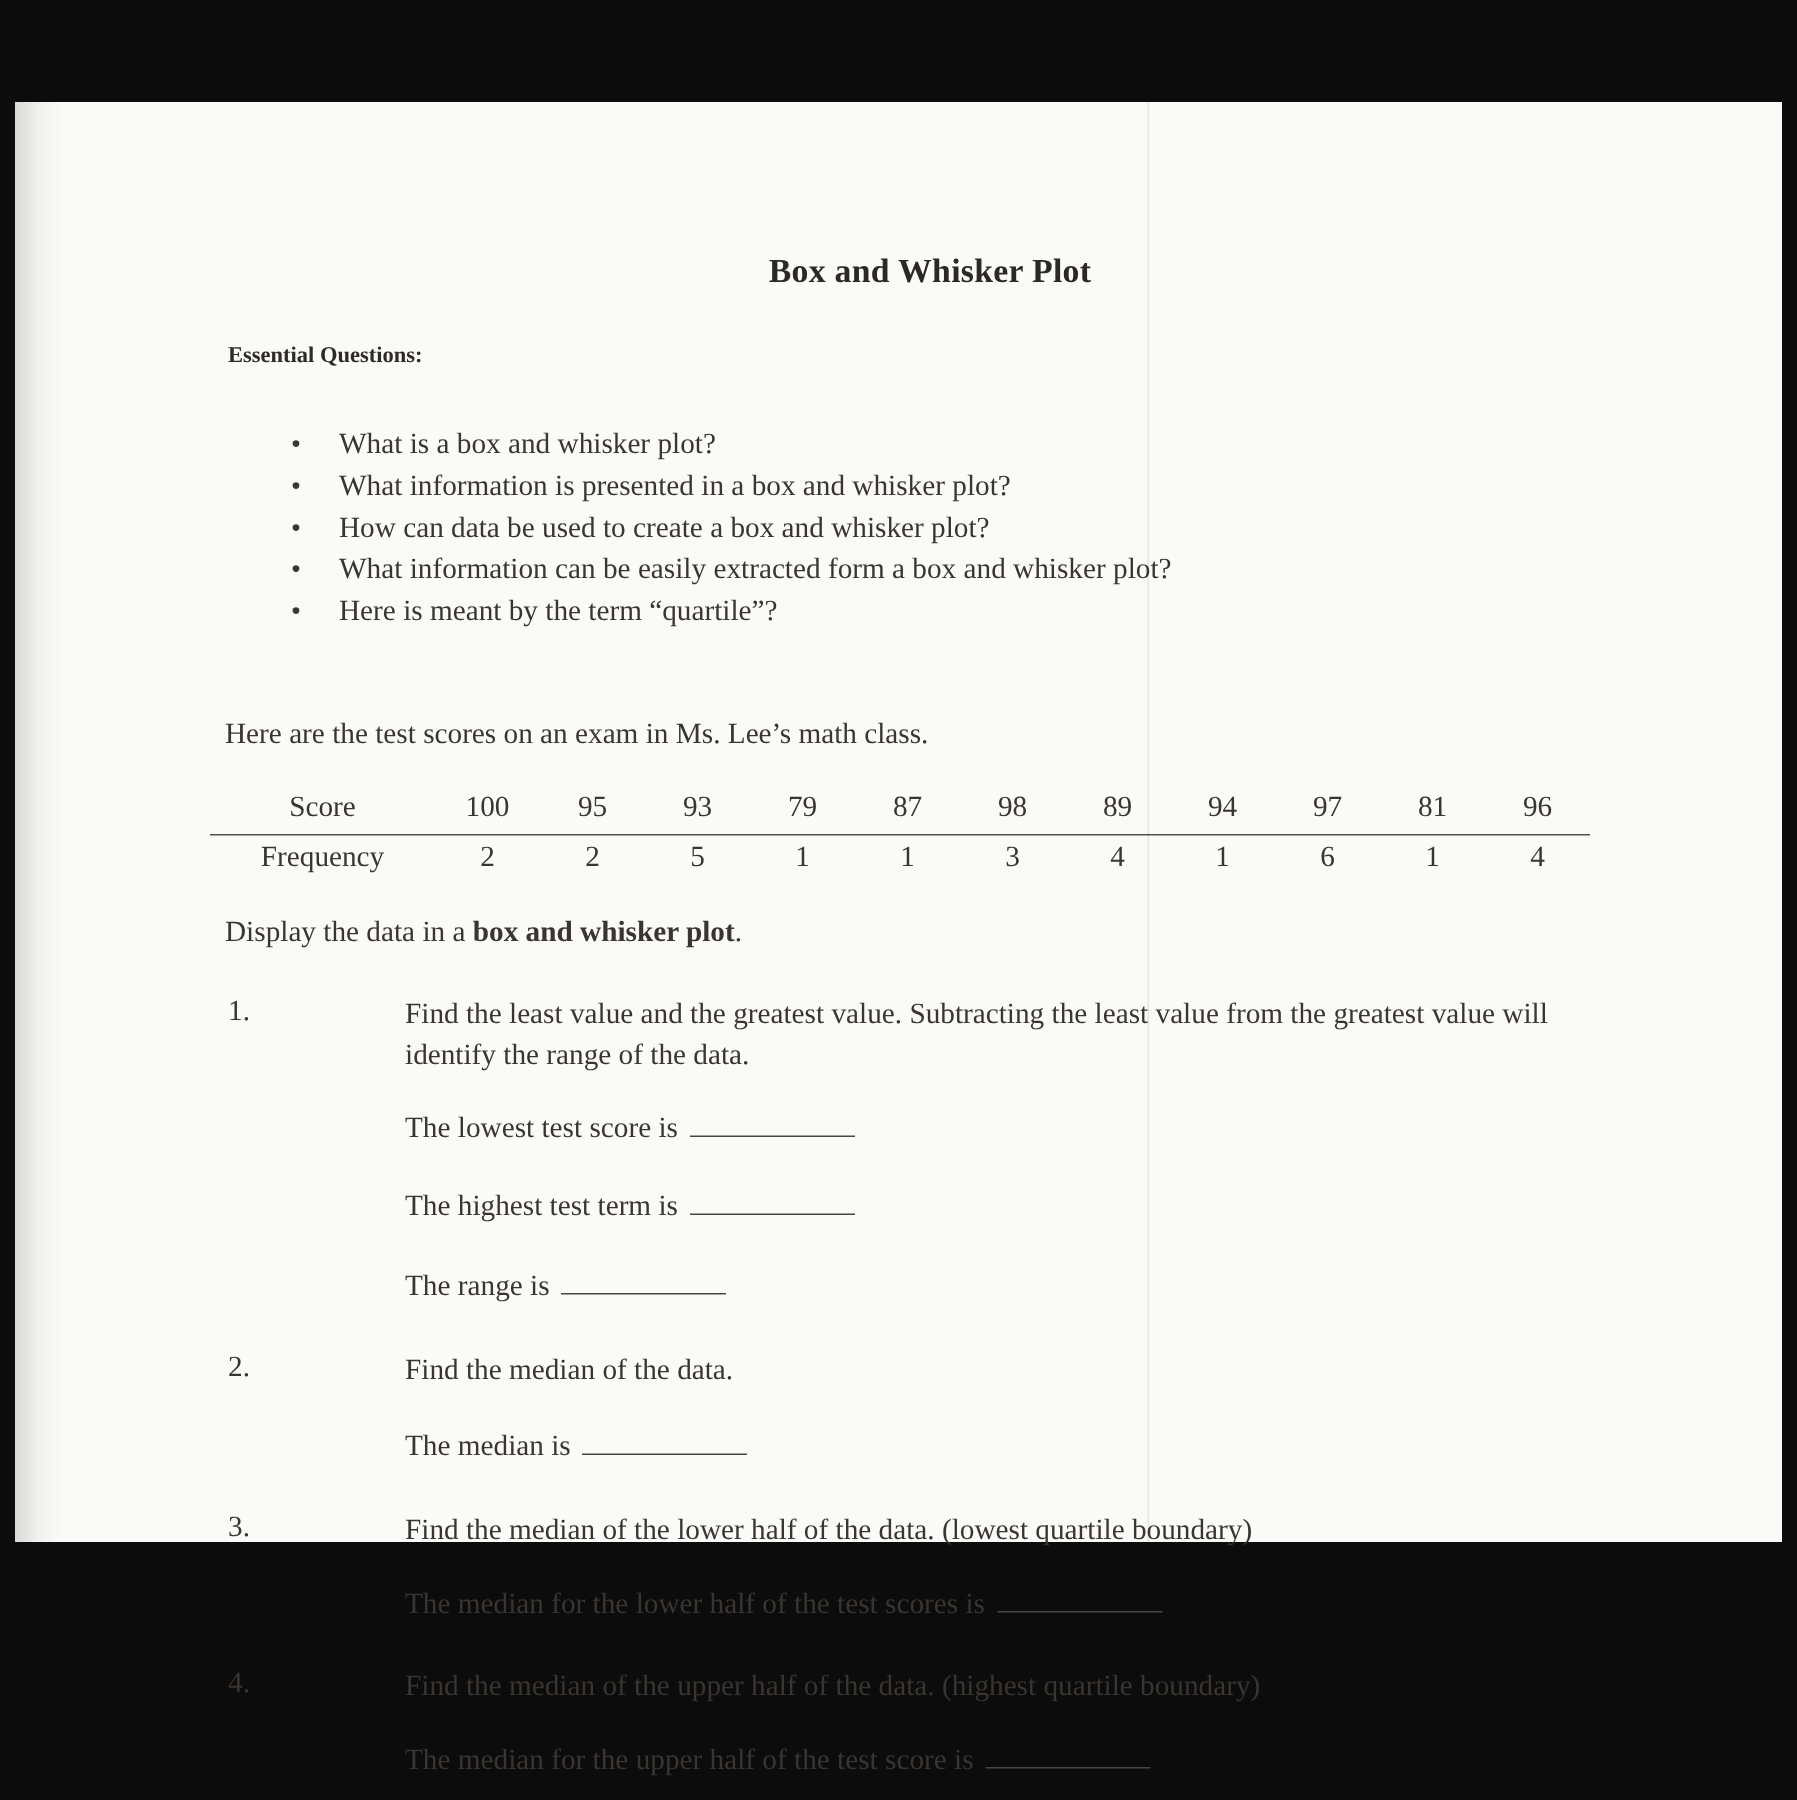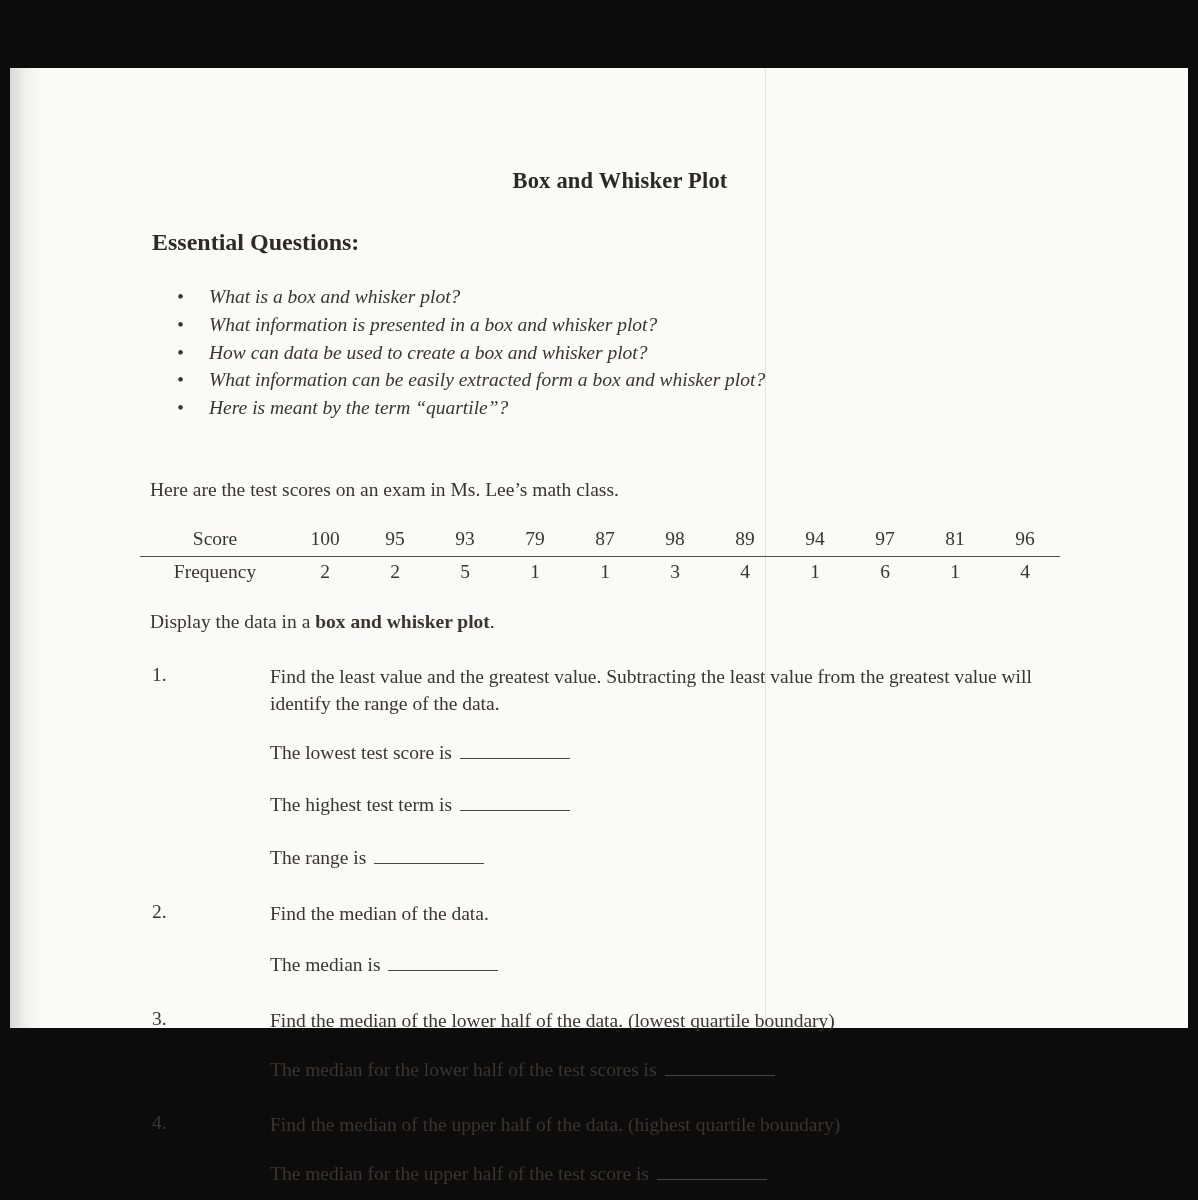--- a/index.html
+++ b/index.html
@@ -29,29 +29,28 @@
     margin:0;
     text-align:center;
     font-size:22.5px;
     font-weight:bold;
     color:#2c2825;
     letter-spacing:0.2px;
   }
   .eq-heading{
     position:absolute;
     top:161px;left:142px;
-    font-size:24px;
+    font-size:15px;
     font-weight:bold;
     color:#2e2a27;
   }
   .bullets{
     position:absolute;
-    top:215px;left:167px;
+    top:215px;left:184px;
     width:840px;
-    font-style:italic;
   }
   .bullet{
     font-size:19.5px;
     line-height:27.8px;
     white-space:nowrap;
   }
   .dot{
     display:inline-block;
     width:32px;
     font-size:19px;

